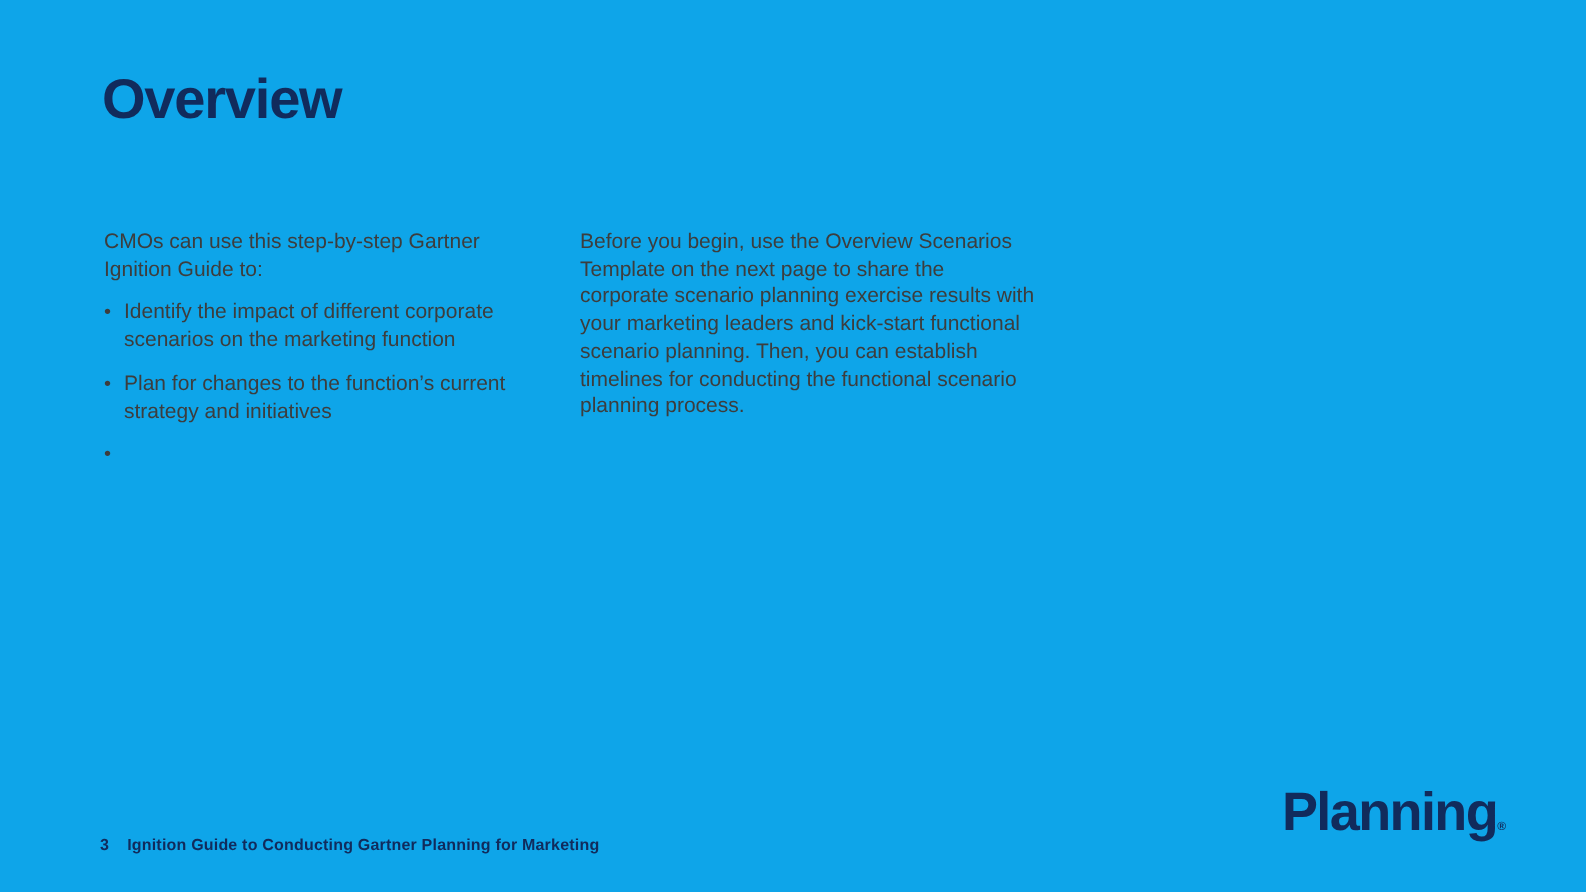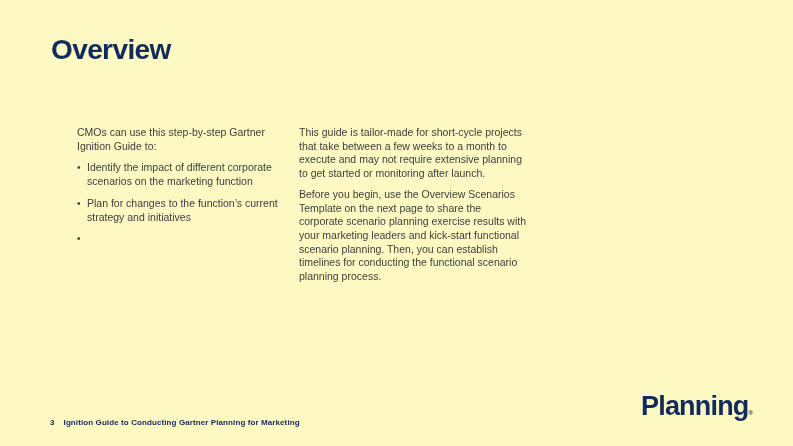--- a/index.html
+++ b/index.html
@@ -1,40 +1,40 @@
 <!DOCTYPE html>
 <html><head>
 <meta charset="utf-8">
 <style>
   * { margin: 0; padding: 0; box-sizing: border-box; }
   html, body { background: #e8e8e8; }
   .page {
     position: relative;
     width: 793px;
     height: 446px;
-    background: #fef9c3;
+    background: #0ea5e9;
     overflow: hidden;
     font-family: "Liberation Sans", sans-serif;
     margin: 0 auto;
   }
   .page-title {
     position: absolute;
     left: 51px;
     top: 34px;
     font-size: 28px;
     font-weight: bold;
     letter-spacing: -0.6px;
     color: #112b5c;
   }
   .columns {
     position: absolute;
     left: 52px;
-    top: 126px;
+    top: 115px;
     display: flex;
-    margin-left: 25px;
+    gap: 16px;
   }
   .col {
     color: #3d3d3d;
     font-size: 10.5px;
     line-height: 13.7px;
   }
   .col-left  { width: 222px; }
   .col-right { width: 228px; }
   .intro { margin-bottom: 8px; }
   .bullet-list { list-style: none; }
@@ -98,21 +98,20 @@
           <span class="bullet-glyph">•</span>
           <span>Plan for changes to the function’s current strategy and initiatives</span>
         </li>
         <li class="bullet-item">
           <span class="bullet-glyph">•</span>
         </li>
       </ul>
     </div>
 
     <div class="col col-right">
-      <p class="para">This guide is tailor-made for short-cycle projects that take between a few weeks to a month to execute and may not require extensive planning to get started or monitoring after launch.</p>
       <p class="para">Before you begin, use the Overview Scenarios Template on the next page to share the corporate scenario planning exercise results with your marketing leaders and kick-start functional scenario planning. Then, you can establish timelines for conducting the functional scenario planning process.</p>
     </div>
 
   </div>
 
   <div class="footer-left">
     <span>3</span>
     <span>Ignition Guide to Conducting Gartner Planning for Marketing</span>
   </div>
 

